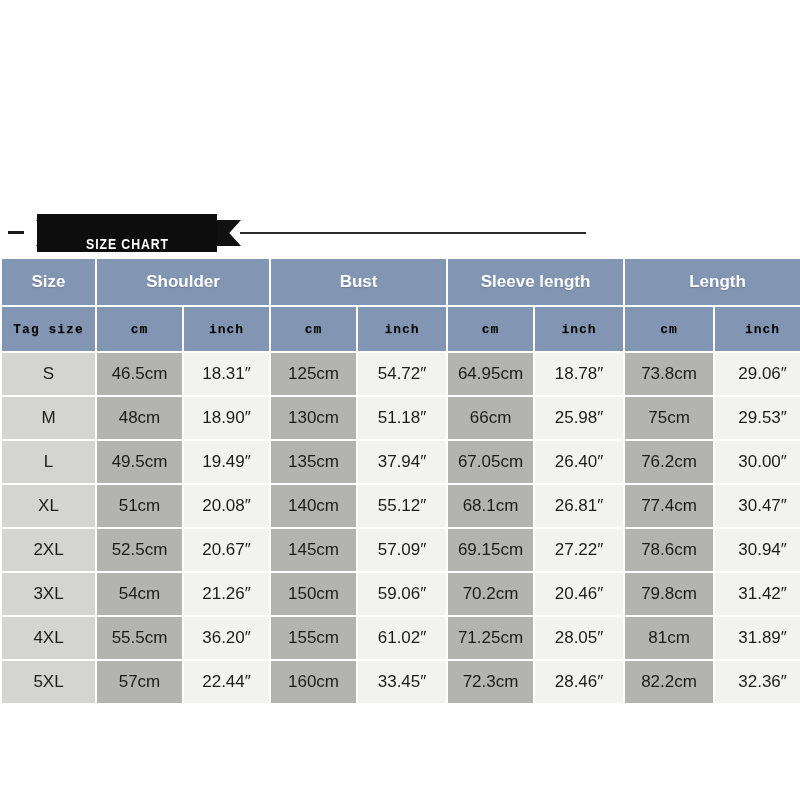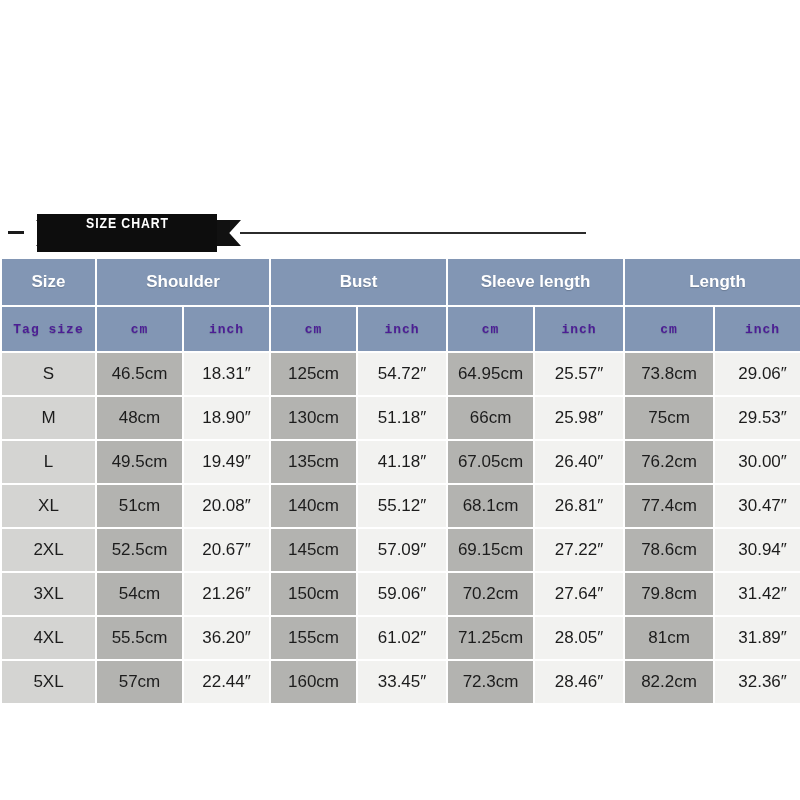--- a/index.html
+++ b/index.html
@@ -50,21 +50,21 @@
     clip-path: polygon(0 0, 100% 0, 58% 50%, 100% 100%, 0 100%);
   }
   #ribbon-body {
     position: absolute;
     left: 37px;
     top: 0px;
     width: 180px;
     height: 38px;
     background: #0d0d0d;
     display: flex;
-    align-items: flex-start;
+    align-items: flex-end;
     justify-content: center;
   }
   #ribbon-title {
     color: #ffffff;
     font-family: "Liberation Sans Narrow", "Liberation Sans", sans-serif;
     font-size: 15px;
     font-weight: 700;
     letter-spacing: 1.1px;
     transform: scaleX(0.82);
     white-space: nowrap;
@@ -98,21 +98,21 @@
     background: #8296b4;
     color: #ffffff;
     font-size: 17px;
     font-weight: 700;
     height: 46px;
     text-shadow: 0 1px 1px rgba(0,0,0,0.18);
     margin-left: 14px;
   }
   .hdr-sub {
     background: #8296b4;
-    color: #4c1d95;
+    color: #000000;
     font-family: "Liberation Mono", "DejaVu Sans Mono", monospace;
     font-size: 13px;
     font-weight: 700;
     height: 44px;
     letter-spacing: 1px;
     text-shadow: 0 1px 1px rgba(0,0,0,0.18);
   }
 
   .cell-size {
     background: #d4d4d2;
@@ -178,41 +178,41 @@
       <td class="hdr-sub">inch</td>
     </tr>
 
     <tr>
       <td class="cell-size">S</td>
       <td class="cell-cm">46.5cm</td>
       <td class="cell-inch">18.31″</td>
       <td class="cell-cm">125cm</td>
       <td class="cell-inch">54.72″</td>
       <td class="cell-cm">64.95cm</td>
-      <td class="cell-inch">25.57″</td>
+      <td class="cell-inch">18.78″</td>
       <td class="cell-cm">73.8cm</td>
       <td class="cell-inch">29.06″</td>
     </tr>
     <tr>
       <td class="cell-size">M</td>
       <td class="cell-cm">48cm</td>
       <td class="cell-inch">18.90″</td>
       <td class="cell-cm">130cm</td>
       <td class="cell-inch">51.18″</td>
       <td class="cell-cm">66cm</td>
       <td class="cell-inch">25.98″</td>
       <td class="cell-cm">75cm</td>
       <td class="cell-inch">29.53″</td>
     </tr>
     <tr>
       <td class="cell-size">L</td>
       <td class="cell-cm">49.5cm</td>
       <td class="cell-inch">19.49″</td>
       <td class="cell-cm">135cm</td>
-      <td class="cell-inch">41.18″</td>
+      <td class="cell-inch">37.94″</td>
       <td class="cell-cm">67.05cm</td>
       <td class="cell-inch">26.40″</td>
       <td class="cell-cm">76.2cm</td>
       <td class="cell-inch">30.00″</td>
     </tr>
     <tr>
       <td class="cell-size">XL</td>
       <td class="cell-cm">51cm</td>
       <td class="cell-inch">20.08″</td>
       <td class="cell-cm">140cm</td>
@@ -233,21 +233,21 @@
       <td class="cell-cm">78.6cm</td>
       <td class="cell-inch">30.94″</td>
     </tr>
     <tr>
       <td class="cell-size">3XL</td>
       <td class="cell-cm">54cm</td>
       <td class="cell-inch">21.26″</td>
       <td class="cell-cm">150cm</td>
       <td class="cell-inch">59.06″</td>
       <td class="cell-cm">70.2cm</td>
-      <td class="cell-inch">27.64″</td>
+      <td class="cell-inch">20.46″</td>
       <td class="cell-cm">79.8cm</td>
       <td class="cell-inch">31.42″</td>
     </tr>
     <tr>
       <td class="cell-size">4XL</td>
       <td class="cell-cm">55.5cm</td>
       <td class="cell-inch">36.20″</td>
       <td class="cell-cm">155cm</td>
       <td class="cell-inch">61.02″</td>
       <td class="cell-cm">71.25cm</td>

